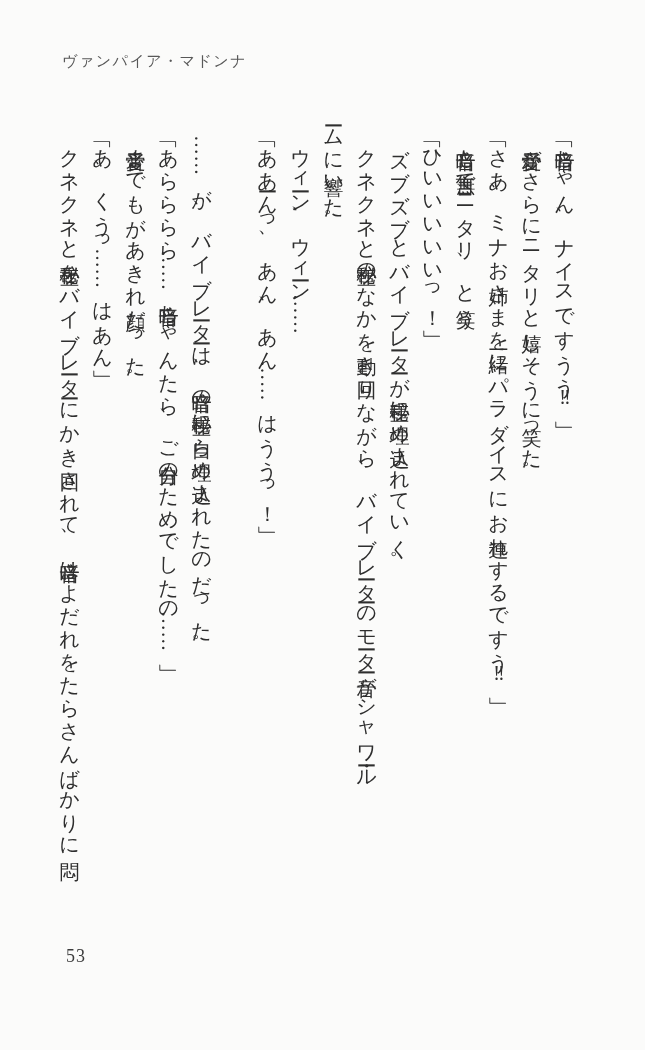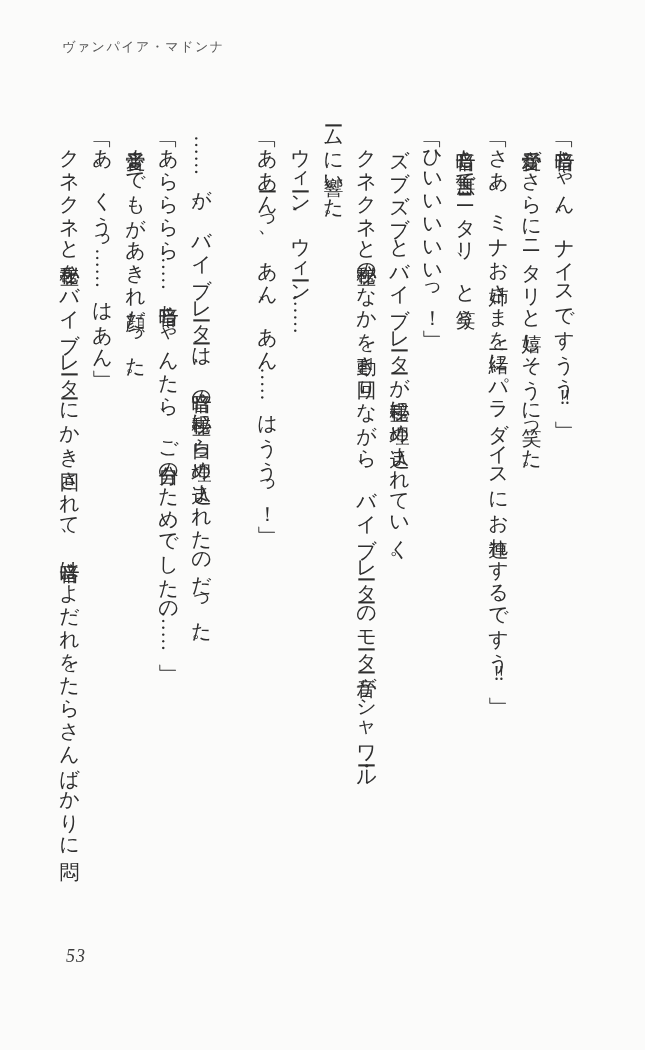--- a/index.html
+++ b/index.html
@@ -19,22 +19,22 @@
     overflow: hidden;
   }
   .page {
     position: relative;
     width: 645px;
     height: 1050px;
   }
   .running-header {
     position: absolute;
     left: 62px;
-    top: 38px;
-    font-size: 13px;
+    top: 52px;
+    font-size: 15px;
     letter-spacing: 1.5px;
     color: var(--header-ink);
   }
   .text-area {
     position: absolute;
     top: 115px;
     right: 64px;
     height: 810px;
     writing-mode: vertical-rl;
     text-orientation: mixed;
@@ -50,21 +50,20 @@
     text-indent: 20px;
   }
   .line.blank {
     width: 33px;
   }
   .page-number {
     position: absolute;
     left: 66px;
     top: 946px;
     font-size: 18px;
-    font-style: italic;
     color: #3c3c3c;
     letter-spacing: 1px;
   }
 </style>
 </head>
 <body>
 
 <div class="page">
   <div class="running-header">ヴァンパイア・マドンナ</div>
 

